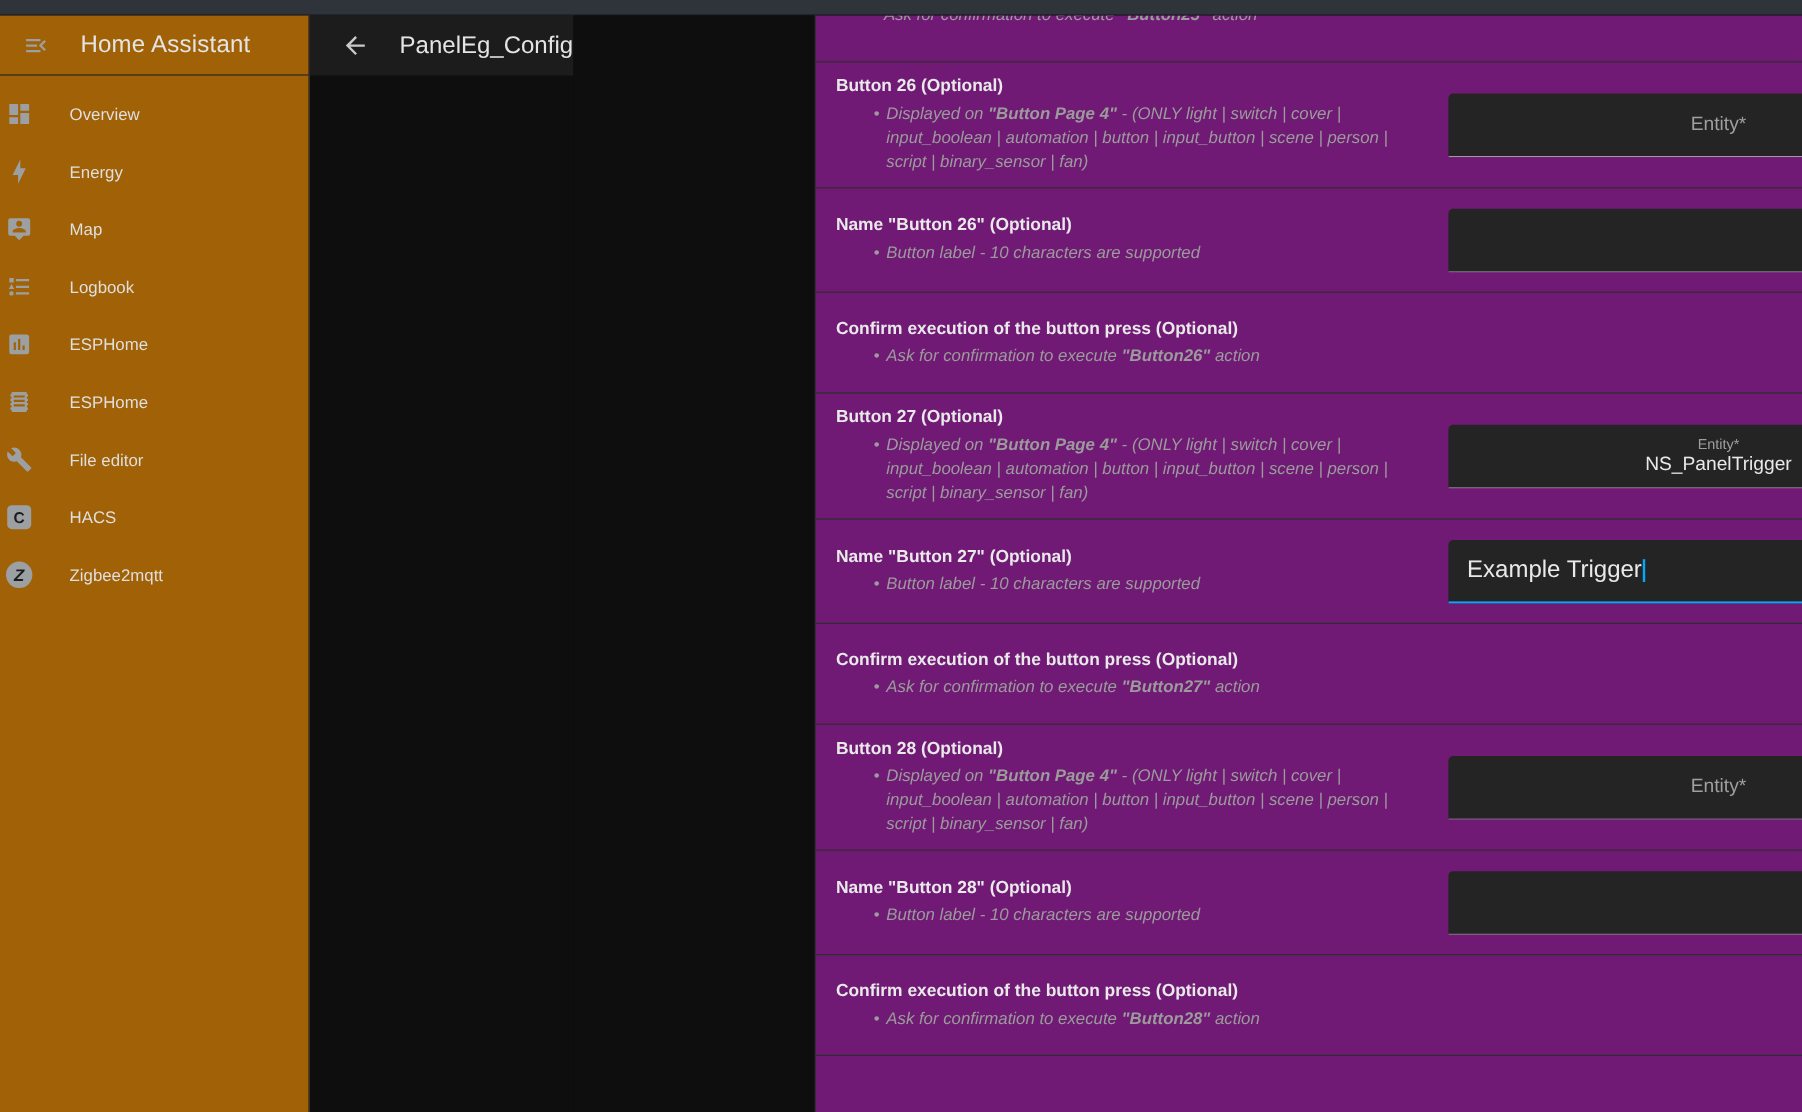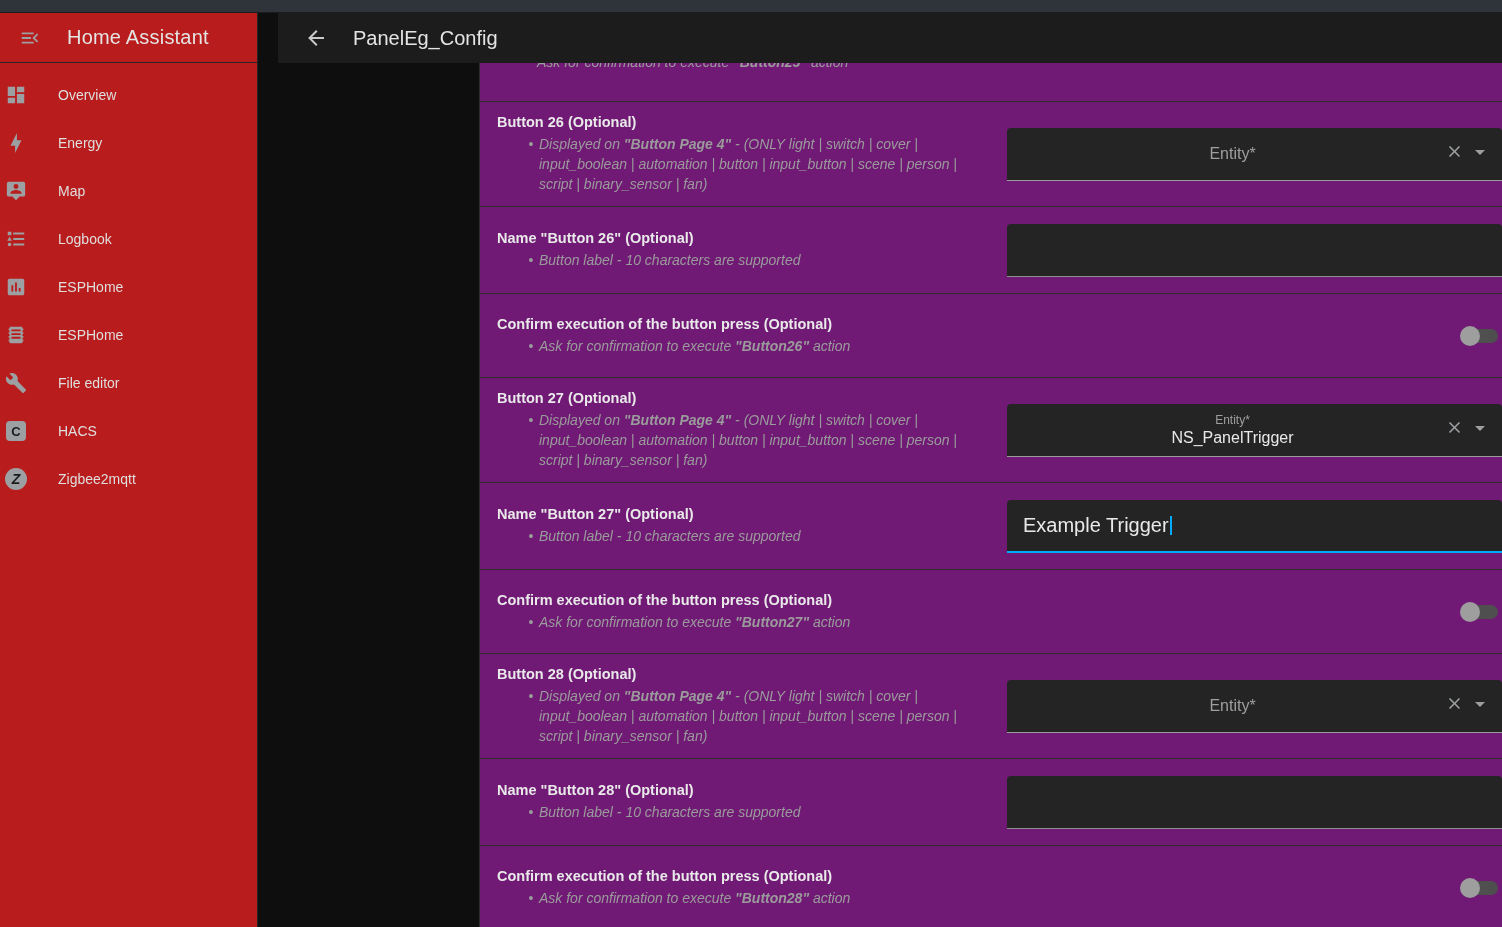--- a/index.html
+++ b/index.html
@@ -2,35 +2,35 @@
 <html><head>
 <meta charset="utf-8">
 <style>
   * { margin:0; padding:0; box-sizing:border-box; }
   html,body { width:1502px; height:927px; overflow:hidden; background:#0e0e0e;
     font-family:"Liberation Sans", sans-serif; color:#e4e4e4; }
   .topstrip { height:13px; width:100%; background:#2f333a; border-bottom:1px solid #1a1c20; }
   .app { display:flex; height:914px; }
 
   
-  .sidebar { width:258px; background:#b91c1c; flex:none; display:flex; flex-direction:column; border-right:1px solid #242424; }
+  .sidebar { width:258px; background:#a16207; flex:none; display:flex; flex-direction:column; border-right:1px solid #242424; }
   .sidebar-header { height:50px; display:flex; align-items:center; padding-left:18px; border-bottom:1px solid #262626; }
   .sidebar-title { font-size:20px; color:#e4e4e4; margin-left:25px; letter-spacing:.2px; }
   .nav { padding-top:8px; }
   .nav-item { height:48px; display:flex; align-items:center; padding-left:4px; cursor:pointer; }
   .nav-icon { width:24px; height:24px; flex:none; display:flex; align-items:center; justify-content:center; }
   .nav-icon svg { width:22px; height:22px; fill:#9da0a2; }
   .nav-label { margin-left:30px; font-size:14px; font-weight:500; color:#dfdfdf; }
   .badge-square { width:20px; height:20px; background:#9da0a2; border-radius:4px; color:#1c1c1c;
     font-weight:bold; font-size:13px; display:flex; align-items:center; justify-content:center; }
   .badge-circle { width:22px; height:22px; background:#9da0a2; border-radius:50%; color:#1c1c1c;
     font-weight:bold; font-size:14px; display:flex; align-items:center; justify-content:center; font-style:italic; }
 
   
-  .main { flex:1; display:flex; flex-direction:column; min-width:0;margin-left:20px; }
+  .main { flex:1; display:flex; flex-direction:row; min-width:0; }
   .main-header { height:50px; background:#1c1c1c; display:flex; align-items:center; flex:none; }
   .back-btn { width:24px; height:24px; margin-left:26px; cursor:pointer; }
   .back-btn svg { width:24px; height:24px; fill:#c9c9c9; }
   .main-title { font-size:20px; margin-left:25px; color:#e4e4e4; }
   .content { flex:1; background:#0e0e0e; display:flex; min-height:0; }
   .gap { width:201px; flex:none; background:#0e0e0e; }
   .panel { width:1035px; flex:none; background:#701a75; border-left:1px solid #2e2e2e; border-right:1px solid #2e2e2e; overflow:hidden; }
   .rstrip { flex:1; background:#181818; }
 
   

